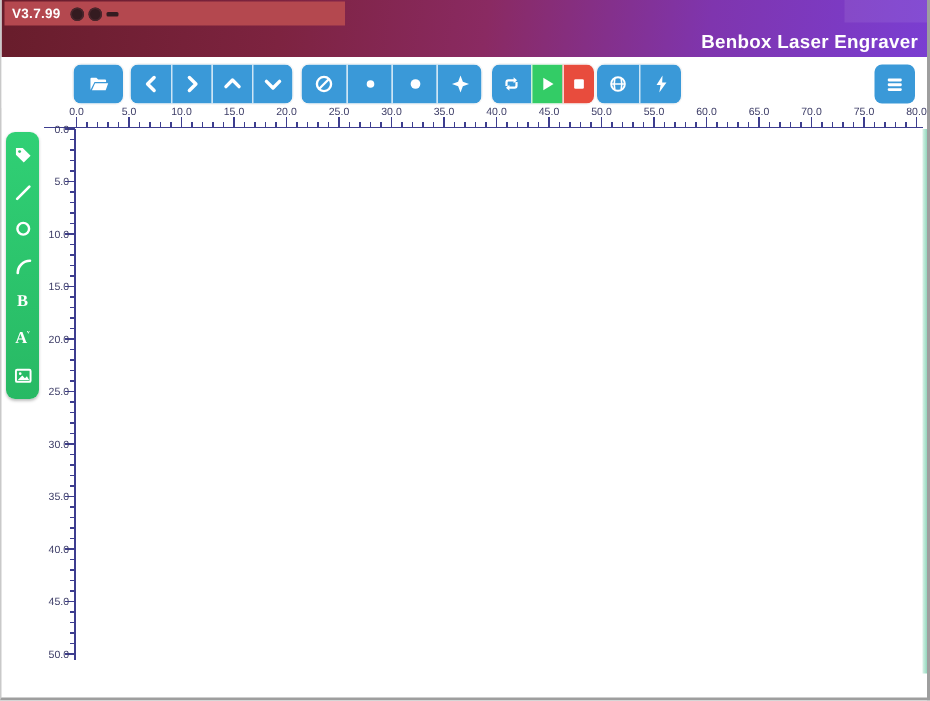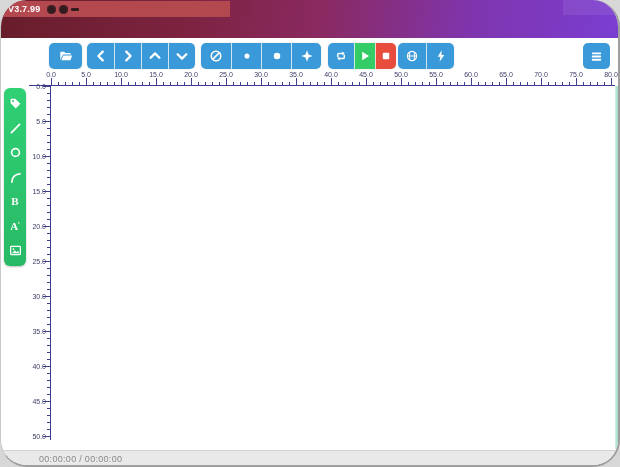--- a/index.html
+++ b/index.html
@@ -1,21 +1,20 @@
 <!DOCTYPE html>
 <html><head>
 <meta charset="utf-8">
 <style>
   * { margin:0; padding:0; box-sizing:border-box; }
   html,body { font-family:"Liberation Sans", sans-serif; background:#d7d7d7; }
   #window {
     position:relative; width:620px; height:467px; background:#ffffff;
     overflow:hidden; border-right:2px solid #9e9e9e; border-bottom:2px solid #9e9e9e;
     border-left:1px solid #c9c9c9;
-    border-radius:27px;
   }
   
   .titlebar {
     position:absolute; left:0; top:0; width:620px; height:38px;
     background:linear-gradient(97deg,#681d2b 0%,#7d2340 30%,#8a2a62 52%,#7f35ae 76%,#7a3ed2 100%);
   }
   .titlebar-highlight { position:absolute; right:0; top:0; width:58px; height:15px; background:rgba(255,255,255,0.08); }
   .version-strip {
     position:absolute; left:2px; top:1px; width:227px; height:16px;
     background:#b4484f; display:flex; align-items:center; padding:0 5px; gap:7px;
@@ -78,20 +77,21 @@
   <div class="titlebar">
     <div class="titlebar-highlight"></div>
     <div class="version-strip">
       <span class="version-label">V3.7.99</span>
       <span class="win-icons" style="display:flex;gap:3px;align-items:center;">
           <span class="win-icon"></span>
           <span class="win-icon"></span>
           <span class="win-dash"></span>
         </span>
     </div>
+    <div class="app-title">Benbox Laser Engraver</div>
   </div>
 
   <div class="toolbar">
       <div class="tb-group" style="left: 48px;">
         <button class="tb-btn" style="background: rgb(58, 153, 216); width: 33px;">
           <span style="display: flex;">
             <svg viewBox="0 0 16 16" xmlns="http://www.w3.org/2000/svg">
               <path d="M1.5 12.5 L1.5 4 Q1.5 3.2 2.3 3.2 L6 3.2 L7.4 4.6 L12.6 4.6 Q13.4 4.6 13.4 5.4 L13.4 6.4 L4.6 6.4 Z" fill="#fff"></path>
               <path d="M5 7.4 L15 7.4 L13.1 12.8 L2.6 12.8 Z" fill="#fff"></path>
             </svg>
@@ -424,17 +424,14 @@
         <span style="display: flex;">
           <svg viewBox="0 0 16 16" xmlns="http://www.w3.org/2000/svg">
             <rect x="2" y="3" width="12" height="10" rx="1" fill="none" stroke="#fff" stroke-width="1.6"></rect>
             <circle cx="5.5" cy="6.3" r="1.1" fill="#fff"></circle>
             <path d="M3.5 11.5 L7.2 7.8 L9.4 10 L11 8.4 L12.8 11.5 Z" fill="#fff"></path>
           </svg>
         </span>
       </button>
     </div>
 
-  <div class="statusbar">
-    <span class="status-time">00:00:00 / 00:00:00</span>
-  </div>
 
 </div>
 
 </body></html>

